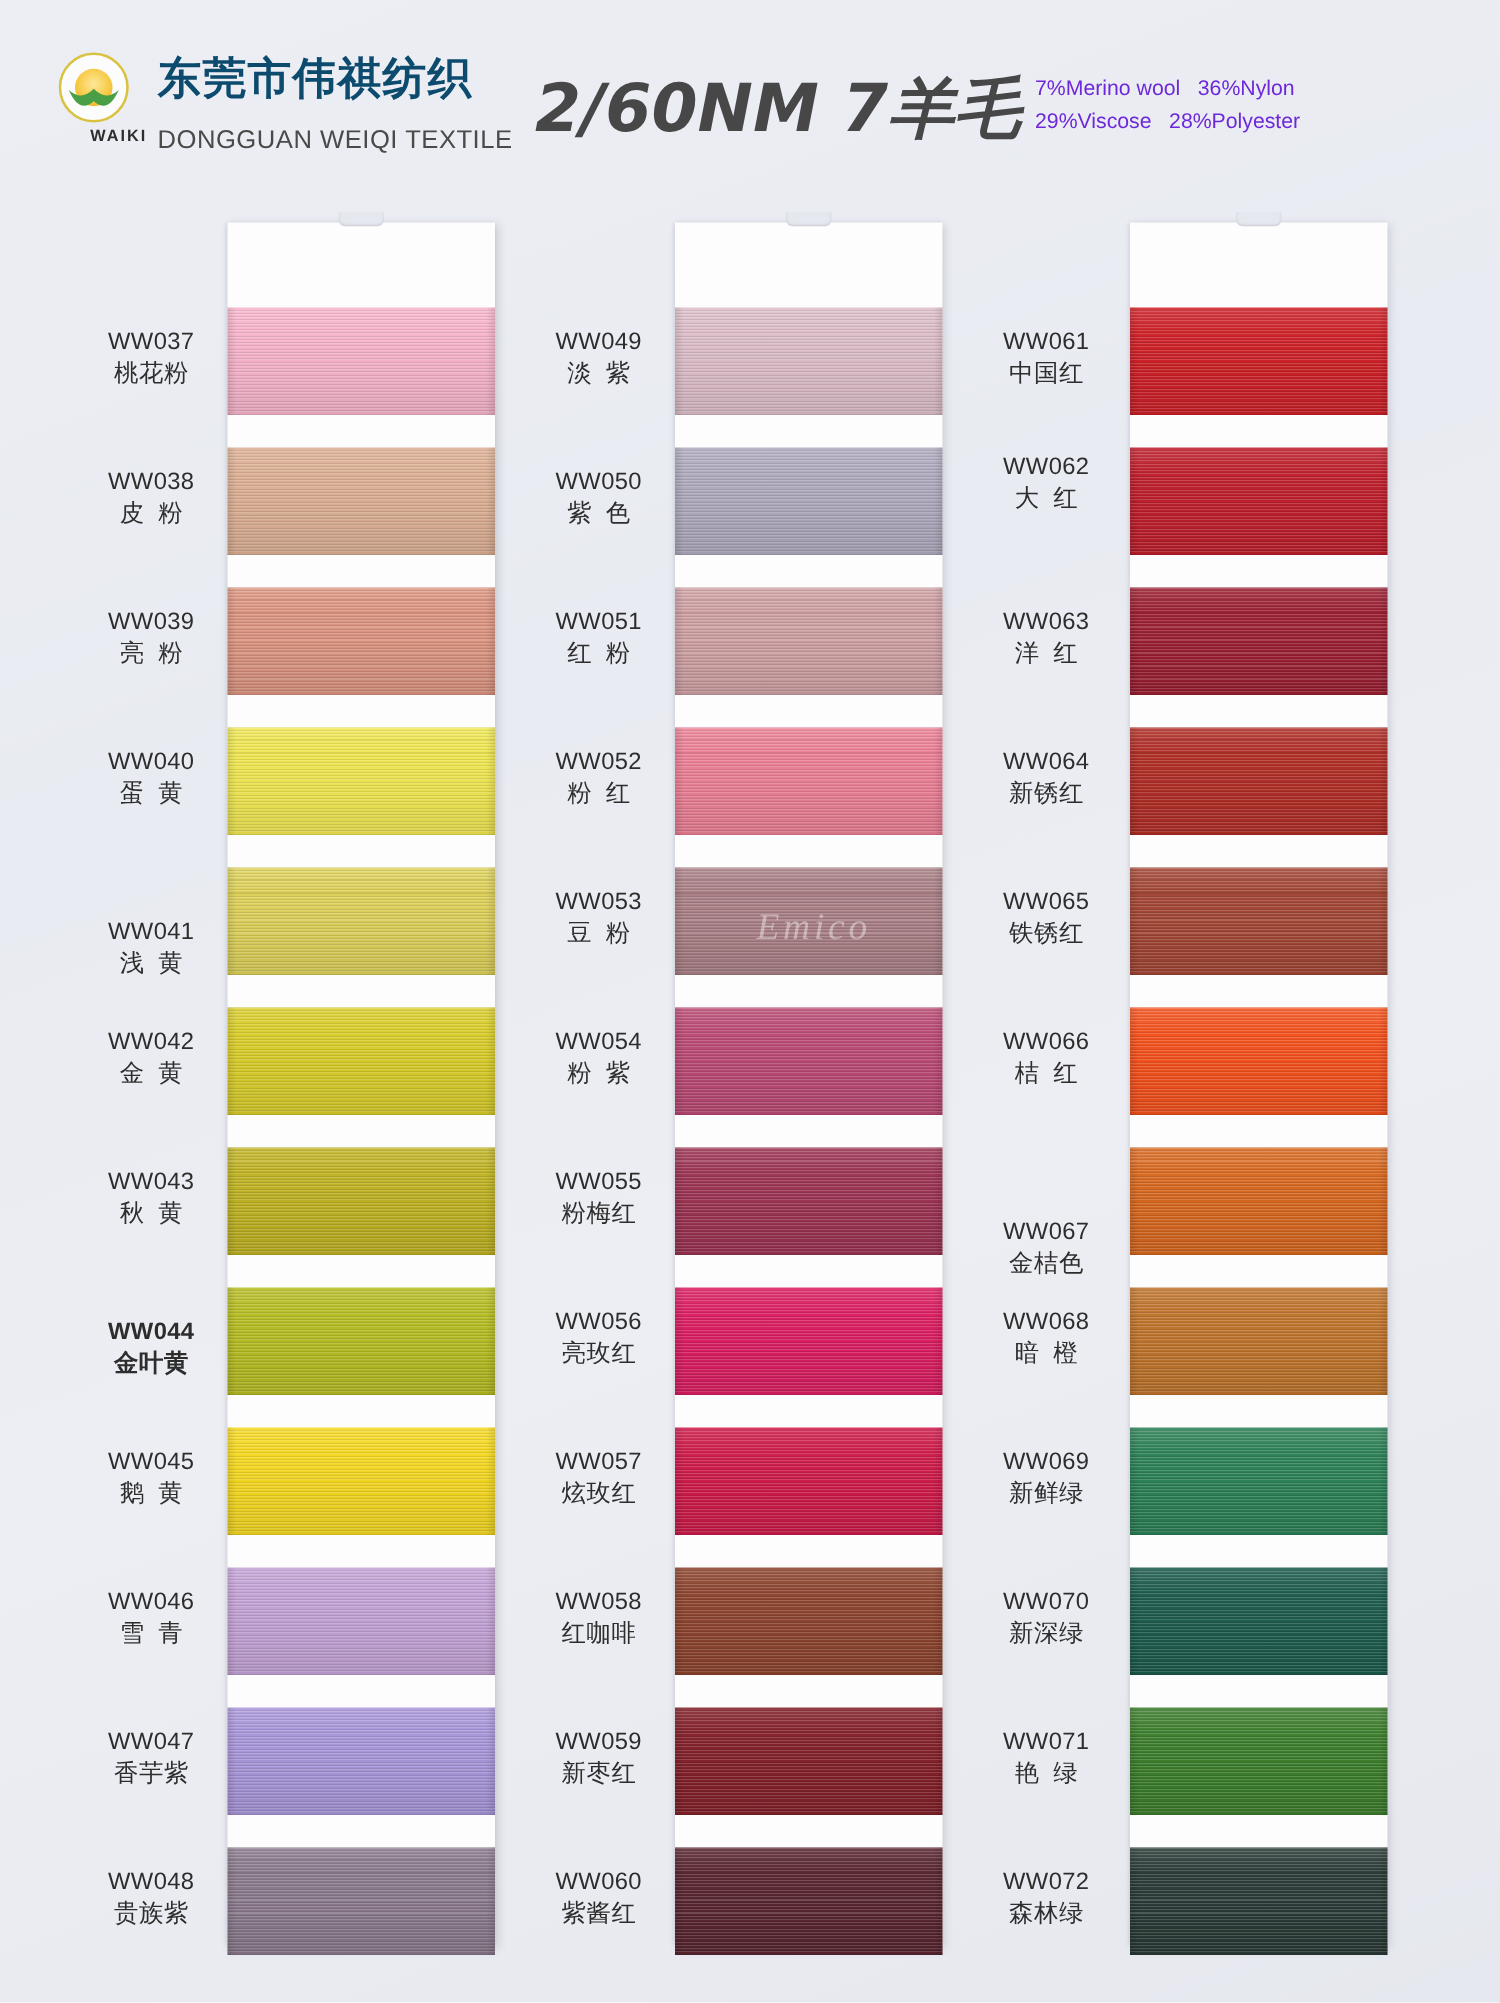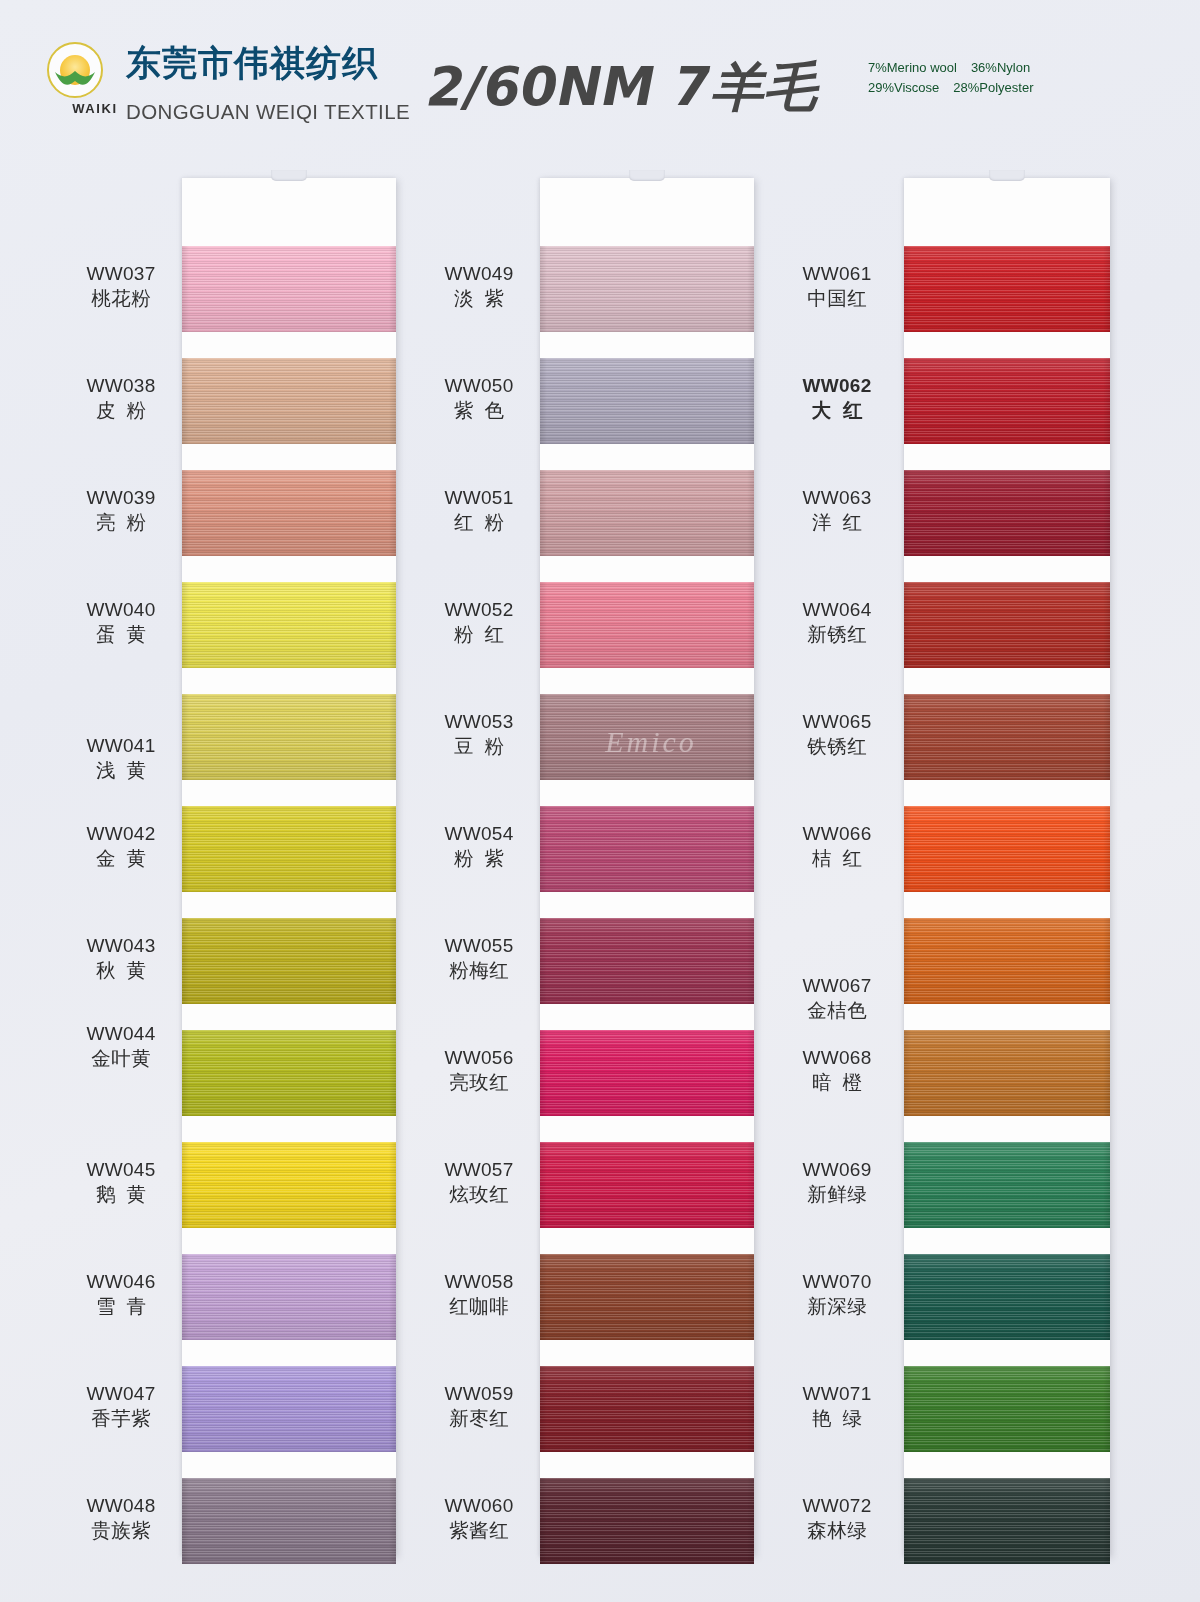--- a/index.html
+++ b/index.html
@@ -89,23 +89,23 @@
     font-size: 53px;
     font-weight: bold;
     font-style: italic;
     letter-spacing: 0px;
     color: #474747;
     white-space: nowrap;
     font-family: "DejaVu Sans", "Liberation Sans", sans-serif;
   }
   .composition {
     position: absolute;
-    left: 868px; top: 58px;
-    color: #14532d;
-    font-size: 13px;
+    left: 828px; top: 58px;
+    color: #6d28d9;
+    font-size: 17px;
     line-height: 1.5;
     white-space: nowrap;
   }
   .composition .row { display: block; }
   .composition .c2 { margin-left: 14px; }
 
   
   .board {
     position: absolute;
     left: 0; top: 160px;
@@ -354,21 +354,21 @@
           <div class="name">浅 黄</div>
         </div>
         <div class="label" style="top: 662px;">
           <div class="code">WW042</div>
           <div class="name">金 黄</div>
         </div>
         <div class="label" style="top: 774px;">
           <div class="code">WW043</div>
           <div class="name">秋 黄</div>
         </div>
-        <div class="label" style="top: 862px;">
+        <div class="label" style="top: 894px; font-weight: bold;">
           <div class="code">WW044</div>
           <div class="name n3">金叶黄</div>
         </div>
         <div class="label" style="top: 998px;">
           <div class="code">WW045</div>
           <div class="name">鹅 黄</div>
         </div>
         <div class="label" style="top: 1110px;">
           <div class="code">WW046</div>
           <div class="name">雪 青</div>
@@ -586,21 +586,21 @@
           <div class="sheen"></div>
           <div class="edgeL"></div>
           <div class="edgeR"></div>
         </div>
       </div>
     <div class="labels">
         <div class="label" style="top: 102px;">
           <div class="code">WW061</div>
           <div class="name n3">中国红</div>
         </div>
-        <div class="label" style="top: 214px; font-weight: bold;">
+        <div class="label" style="top: 202px;">
           <div class="code">WW062</div>
           <div class="name">大 红</div>
         </div>
         <div class="label" style="top: 326px;">
           <div class="code">WW063</div>
           <div class="name">洋 红</div>
         </div>
         <div class="label" style="top: 438px;">
           <div class="code">WW064</div>
           <div class="name n3">新锈红</div>

